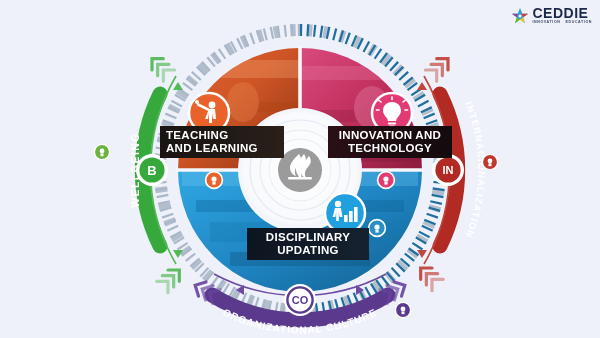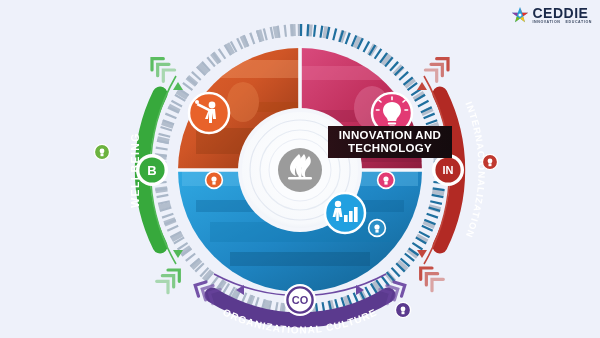--- a/index.html
+++ b/index.html
@@ -5,21 +5,21 @@
   html,body{margin:0;padding:0;}
   body{
     width:600px;height:338px;overflow:hidden;position:relative;
     background:#eef1fa;
     font-family:"Liberation Sans",sans-serif;
   }
   #stage{position:absolute;inset:0;}
   svg#diagram{position:absolute;left:0;top:0;width:600px;height:338px;}
 
   
-  .logo{position:absolute;right:8px;top:6px;display:flex;align-items:flex-start;gap:3px;}
+  .logo{position:absolute;right:8px;top:6px;display:flex;align-items:flex-end;gap:3px;}
   .logo-mark{width:18px;height:18px;position:relative;flex:0 0 auto;}
   .logo-text{display:flex;flex-direction:column;line-height:1;}
   .logo-title{font-size:14px;font-weight:bold;color:#1b2a4a;letter-spacing:.5px;}
   .logo-sub{font-size:3.6px;font-weight:bold;color:#3c4a63;letter-spacing:.6px;
             display:flex;gap:5px;margin-top:1px;}
 
   
   .banner{
     position:absolute;color:#fff;font-weight:bold;letter-spacing:.3px;
     text-align:center;line-height:1.15;padding:3px 6px;white-space:pre-line;
@@ -310,16 +310,20 @@
         <g stroke="#6e4aa3" transform="translate(394,412) rotate(-28)">
           <path d="M0,0 l8,8 l-8,8" opacity=".95"></path>
           <path d="M-8,0 l8,8 l-8,8" opacity=".7"></path>
           <path d="M-16,0 l8,8 l-8,8" opacity=".45"></path>
         </g>
       </g>
 
     </g>
   </svg>
 
+  <div class="banner teaching">TEACHING
+AND LEARNING</div>
   <div class="banner innovation">INNOVATION AND
 TECHNOLOGY</div>
+  <div class="banner disciplinary">DISCIPLINARY
+UPDATING</div>
 
 </div>
 
 </body></html>

